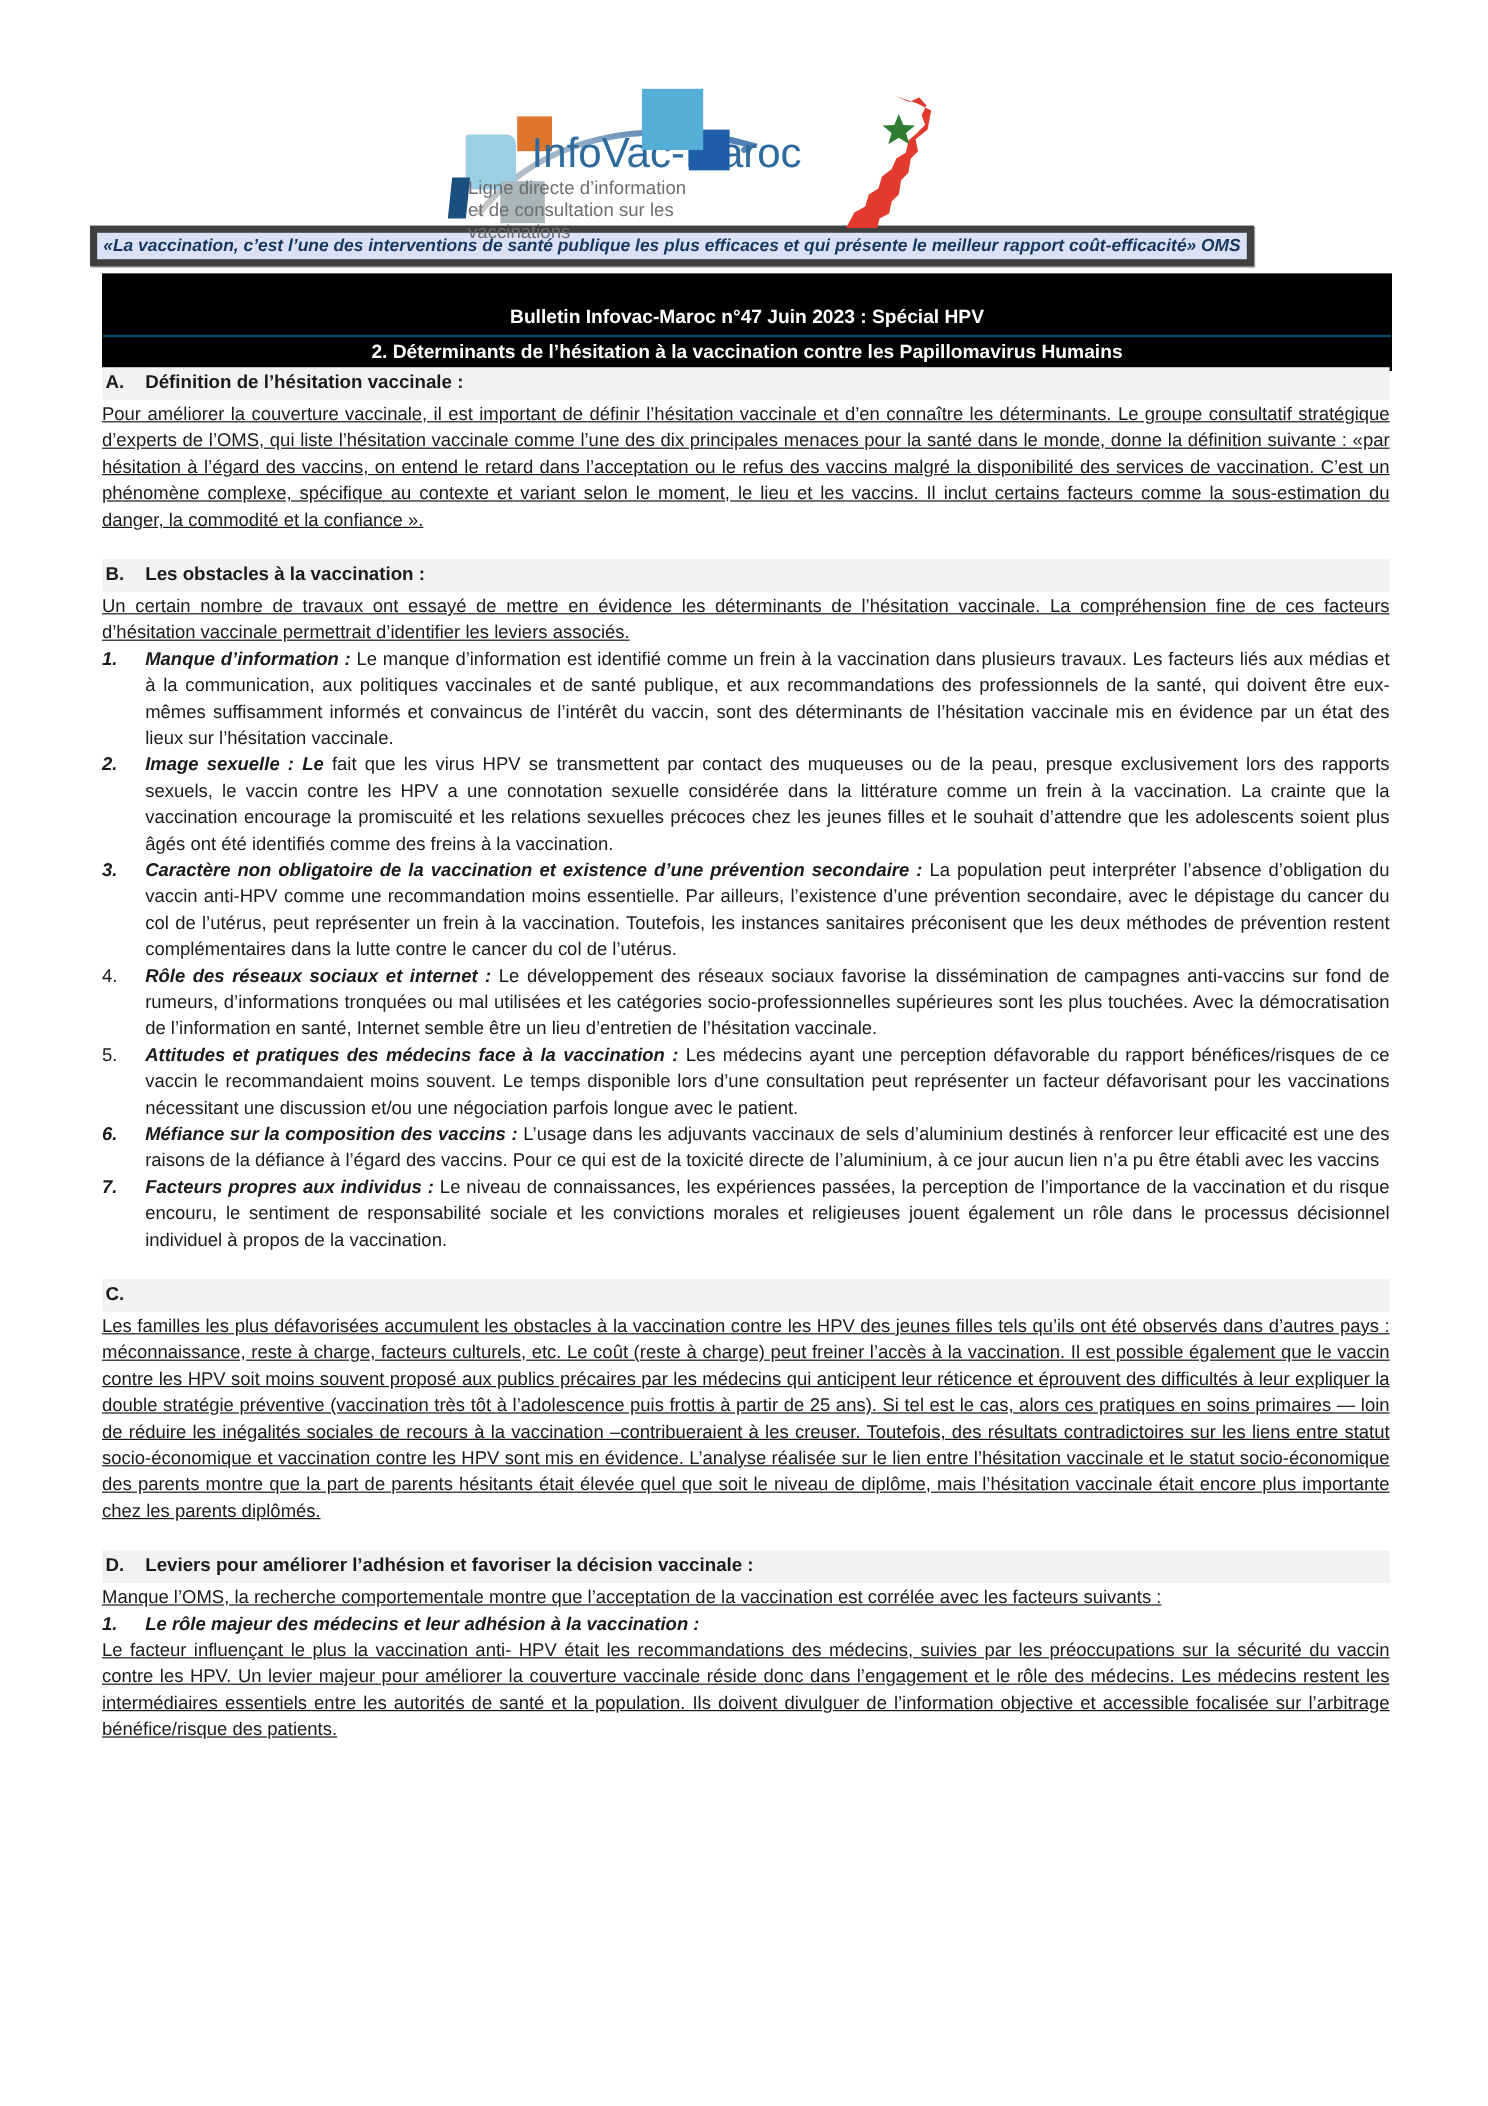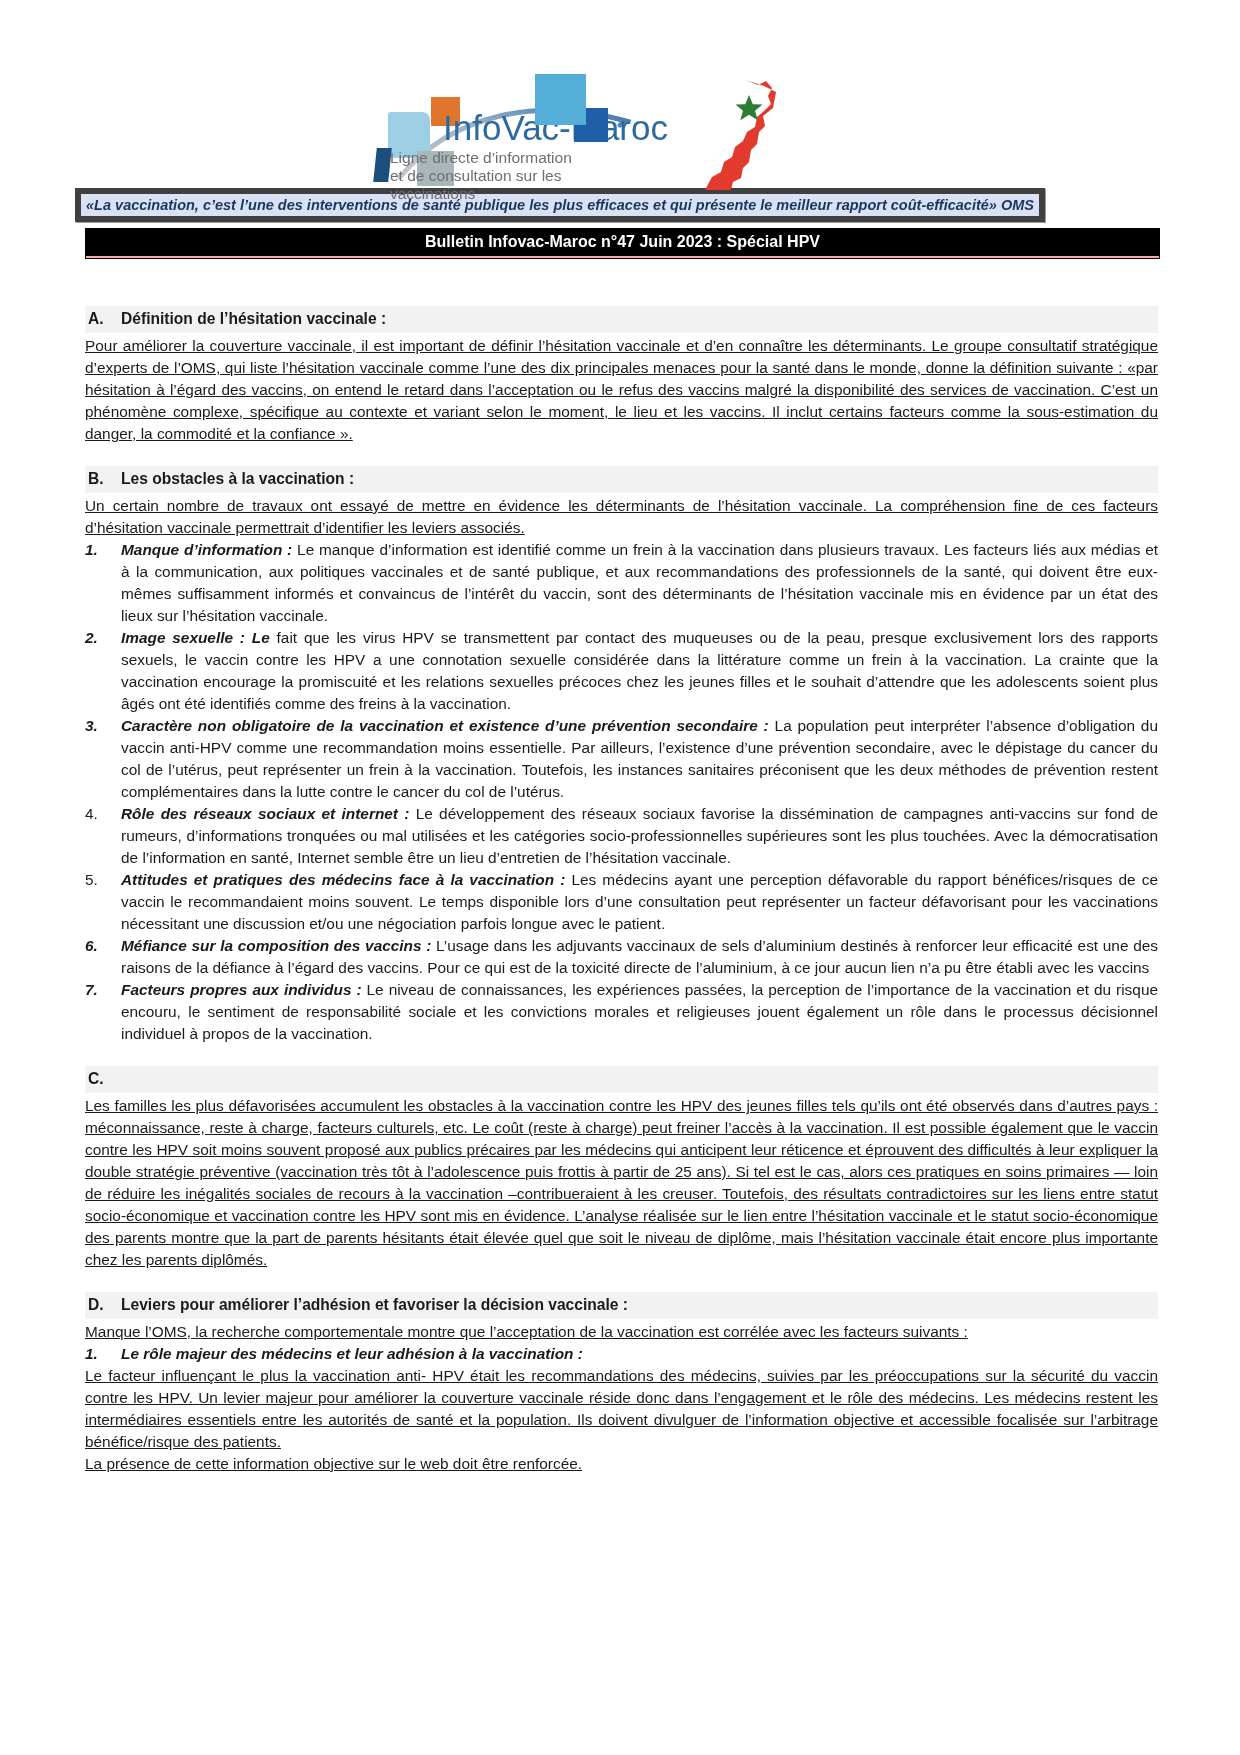--- a/index.html
+++ b/index.html
@@ -34,21 +34,21 @@
     background:#dbe1f4; border:6px solid #404040; box-shadow:1px 1px 0 #9b9b9b;
     display:flex; align-items:center; justify-content:center; z-index:1;
   }
   .banner span {
     font-style:italic; font-weight:600; font-size:14.5px; color:#17365d; white-space:nowrap;
   }
 
   
   .titlebars { position:absolute; left:85px; top:228px; width:1073px; background:#000; border:1px solid #000; }
   .tbar { color:#ffffff; font-weight:bold; font-size:16px; text-align:center; padding:4px 0 5px 0; }
-  .tbar1 { border-bottom:2px solid #fca5a5; }
+  .tbar1 { border-bottom:2px solid #0c4a6e;margin-top:23px; }
 
   
   .doc { position:absolute; left:85px; top:306px; width:1073px; font-size:15.4px; line-height:22px; }
   .sec { margin-bottom:21px; }
   .sec-heading {
     background:#f2f2f2; font-weight:bold; font-size:15.6px;
     padding:2px 0 3px 3px; display:flex; margin-bottom:2px;
   }
   .sec-letter { width:33px; flex:none; }
   .sec-body { text-align:justify;text-decoration:underline; }
@@ -90,20 +90,21 @@
       <path d="M 51,17 L 54.8,26.2 L 64.5,26.6 L 57,32.8 L 59.8,42.2 L 51,36.8 L 42.2,42.2 L 45,32.8 L 37.5,26.6 L 47.2,26.2 Z" fill="#2e7d32" fill-rule="evenodd"></path>
     </svg>
   </div>
 
   <div class="banner">
     <span>«La vaccination, c’est l’une des interventions de santé publique les plus efficaces et qui présente le meilleur rapport coût-efficacité»  OMS</span>
   </div>
 
   <div class="titlebars">
     <div class="tbar tbar1">Bulletin Infovac-Maroc  n°47  Juin 2023 : Spécial HPV</div>
+    <div class="tbar">2. Déterminants de l’hésitation à la vaccination contre les Papillomavirus Humains</div>
   </div>
 
   <div class="doc">
 
     <div class="sec">
       <div class="sec-heading">
         <span class="sec-letter">A.</span>
         <span>Définition de l’hésitation vaccinale :</span>
       </div>
       <div class="sec-body">Pour améliorer la couverture vaccinale, il est important de définir l’hésitation vaccinale et d’en connaître les déterminants. Le groupe consultatif stratégique d’experts de l’OMS, qui liste l’hésitation vaccinale comme l’une des dix principales menaces pour la santé dans le monde, donne la définition suivante : «par hésitation à l’égard des vaccins, on entend le retard dans l’acceptation ou le refus des vaccins malgré la disponibilité des services de vaccination. C’est un phénomène complexe, spécifique au contexte et variant selon le moment, le lieu et les vaccins. Il inclut certains facteurs comme la sous-estimation du danger, la commodité et la confiance ».</div>
@@ -165,17 +166,16 @@
       <div class="sec-heading">
         <span class="sec-letter">D.</span>
         <span>Leviers pour améliorer l’adhésion et favoriser la décision vaccinale :</span>
       </div>
       <div class="sec-body">Manque l’OMS, la recherche comportementale montre que l’acceptation de la vaccination est corrélée avec les facteurs suivants :</div>
       <div class="d-item">
         <span class="num">1.</span>
         <span>Le rôle majeur des médecins et leur adhésion à la vaccination :</span>
       </div>
       <div class="sec-body">Le facteur influençant le plus la vaccination anti- HPV était les recommandations des médecins, suivies par les préoccupations sur la sécurité du vaccin contre les HPV. Un levier majeur pour améliorer la couverture vaccinale réside donc dans l’engagement et le rôle des médecins. Les médecins restent les intermédiaires essentiels entre les autorités de santé et la population. Ils doivent divulguer de l’information objective et accessible focalisée sur l’arbitrage bénéfice/risque des patients.</div>
-      <div class="sec-body">La présence de cette information objective sur le web doit être renforcée.</div>
     </div>
 
   </div>
 </div>
 
 </body></html>

